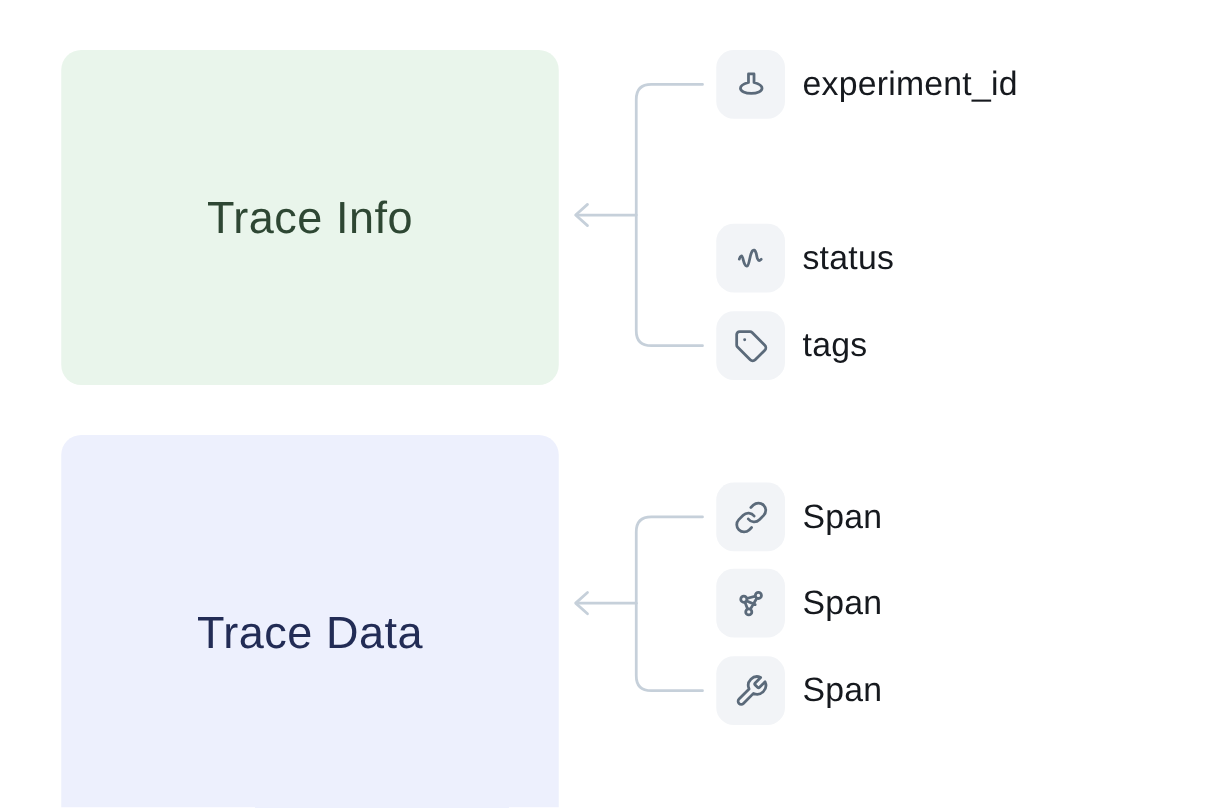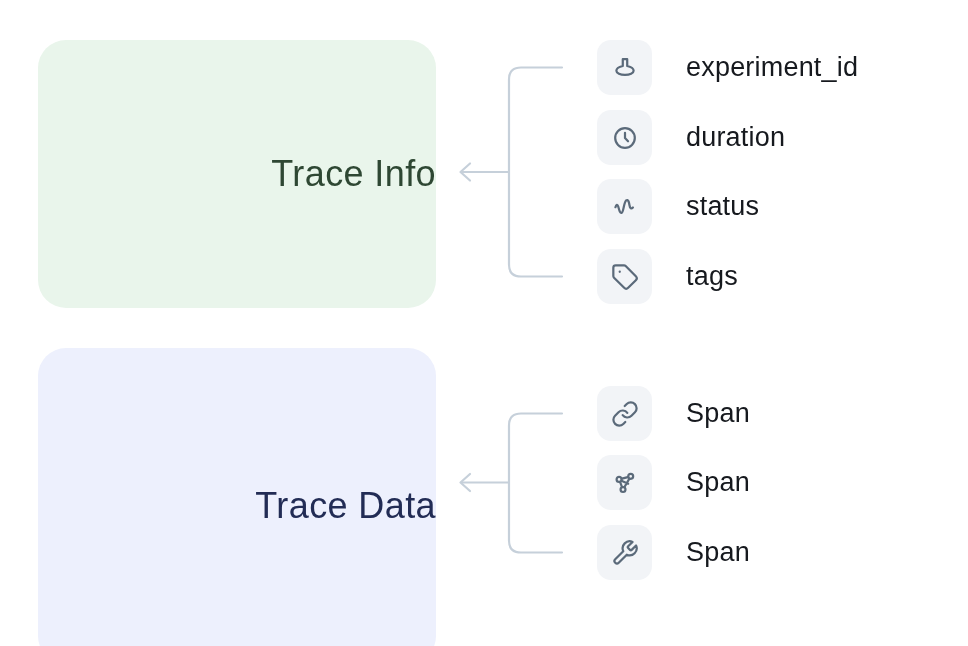--- a/index.html
+++ b/index.html
@@ -1,32 +1,32 @@
 <!DOCTYPE html>
 <html><head>
 <meta charset="utf-8">
 <style>
   html,body{margin:0;padding:0;background:#ffffff;}
   .canvas{
     position:relative;width:968px;height:646px;background:#ffffff;overflow:hidden;
     font-family:"Liberation Sans","DejaVu Sans",sans-serif;
   }
   .box{
-    position:absolute;left:38px;width:398px;border-radius:28px;
-    display:flex;align-items:center;justify-content:flex-end;
+    position:absolute;left:49px;width:398px;border-radius:16px;
+    display:flex;align-items:center;justify-content:center;
   }
   .box-info{top:40px;height:268px;background:#e9f5eb;}
   .box-data{top:348px;height:316px;background:#edf0fd;}
   .box-label{font-size:36px;font-weight:500;letter-spacing:.4px;}
   .box-info .box-label{color:#2e4733;}
   .box-data .box-label{color:#222c55;}
   .connectors{position:absolute;left:0;top:0;pointer-events:none;}
   .item{
-    position:absolute;left:597px;height:55px;
-    display:flex;align-items:center;gap:34px;text-align:right;
+    position:absolute;left:573px;height:55px;
+    display:flex;align-items:center;gap:14px;text-align:right;
   }
   .tile{
     width:55px;height:55px;border-radius:14px;background:#f2f4f7;
     display:flex;align-items:center;justify-content:center;flex:0 0 auto;
   }
   .tile svg{display:block;}
   .item-label{
     font-size:27px;font-weight:500;color:#16191e;letter-spacing:.2px;white-space:nowrap;
   }
 </style>
@@ -60,29 +60,20 @@
 
   <div class="item" style="top:40px">
     <span class="tile">
       <svg width="28" height="28" viewBox="0 0 24 24" fill="none" stroke="#5b6a7a" stroke-width="1.9" stroke-linecap="round" stroke-linejoin="round">
         <path d="M10.1 4.4h3.8v5.9c3.3.8 5.5 2.3 5.5 4 0 2.1-3.3 3.5-7.4 3.5s-7.4-1.4-7.4-3.5c0-1.7 2.2-3.2 5.5-4z"></path>
       </svg>
     </span>
     <span class="item-label">experiment_id</span>
   </div>
 
-  <div class="item" style="top:110px">
-    <span class="tile">
-      <svg width="28" height="28" viewBox="0 0 24 24" fill="none" stroke="#5b6a7a" stroke-width="1.9" stroke-linecap="round" stroke-linejoin="round">
-        <circle cx="12" cy="12" r="8.4"></circle>
-        <path d="M12 7.6V12l2.6 2.8"></path>
-      </svg>
-    </span>
-    <span class="item-label">duration</span>
-  </div>
 
   <div class="item" style="top:249px">
     <span class="tile">
       <svg width="28" height="28" viewBox="0 0 24 24" fill="none" stroke="#5b6a7a" stroke-width="1.9" stroke-linecap="round" stroke-linejoin="round">
         <path d="M12.586 2.586A2 2 0 0 0 11.172 2H4a2 2 0 0 0-2 2v7.172a2 2 0 0 0 .586 1.414l8.704 8.704a2.426 2.426 0 0 0 3.42 0l6.58-6.58a2.426 2.426 0 0 0 0-3.42z"></path>
         <circle cx="7.5" cy="7.5" r="1" fill="#5b6a7a" stroke="none"></circle>
       </svg>
     </span>
     <span class="item-label">tags</span>
   </div>

